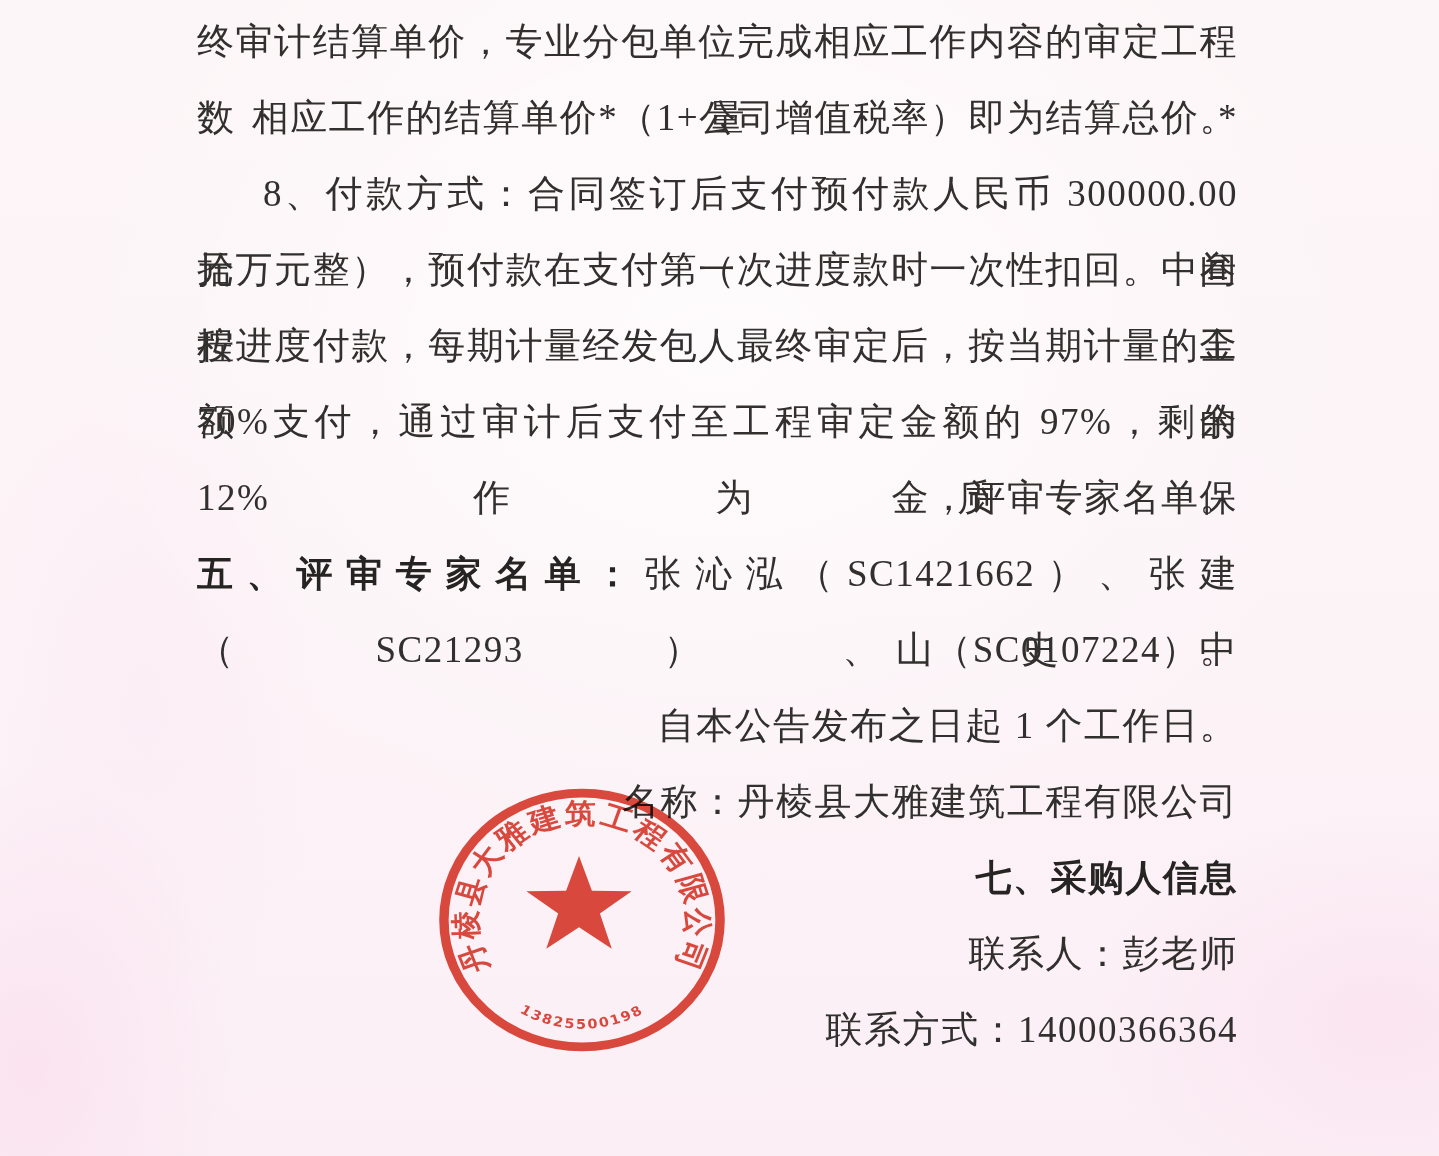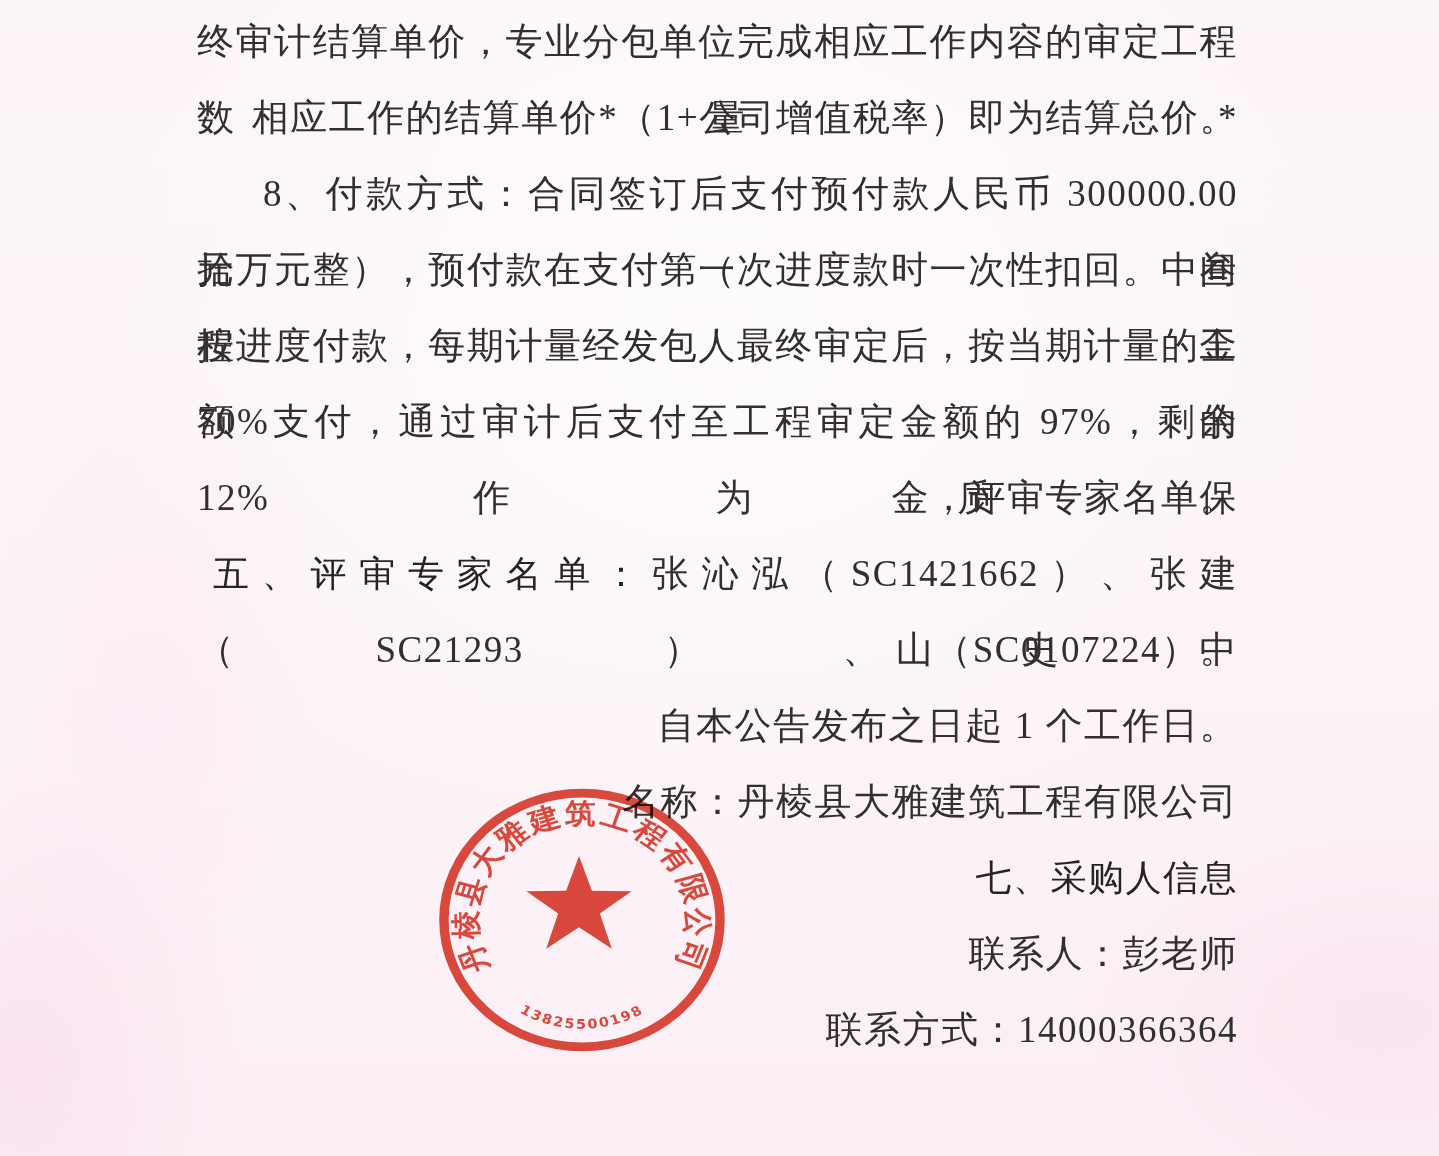--- a/index.html
+++ b/index.html
@@ -34,24 +34,23 @@
     text-align:right;
   }
   .full{
     white-space:normal;
     text-align:justify;
     text-align-last:justify;
   }
   .indent{ text-indent:66px; }
   .h{
     font-family:"Liberation Sans","DejaVu Sans",sans-serif;
-    font-weight:400;
+    font-weight:700;
     font-size:36px;
     color:#262423;
-    margin-left:16px;
   }
   .seal{
     position:absolute;left:433px;top:783px;width:298px;height:274px;
     mix-blend-mode:multiply;
     opacity:.9;
     pointer-events:none;
   }
   .seal svg{width:100%;height:100%;display:block;}
   .seal-name{
     font-family:"Liberation Sans","DejaVu Sans",sans-serif;

